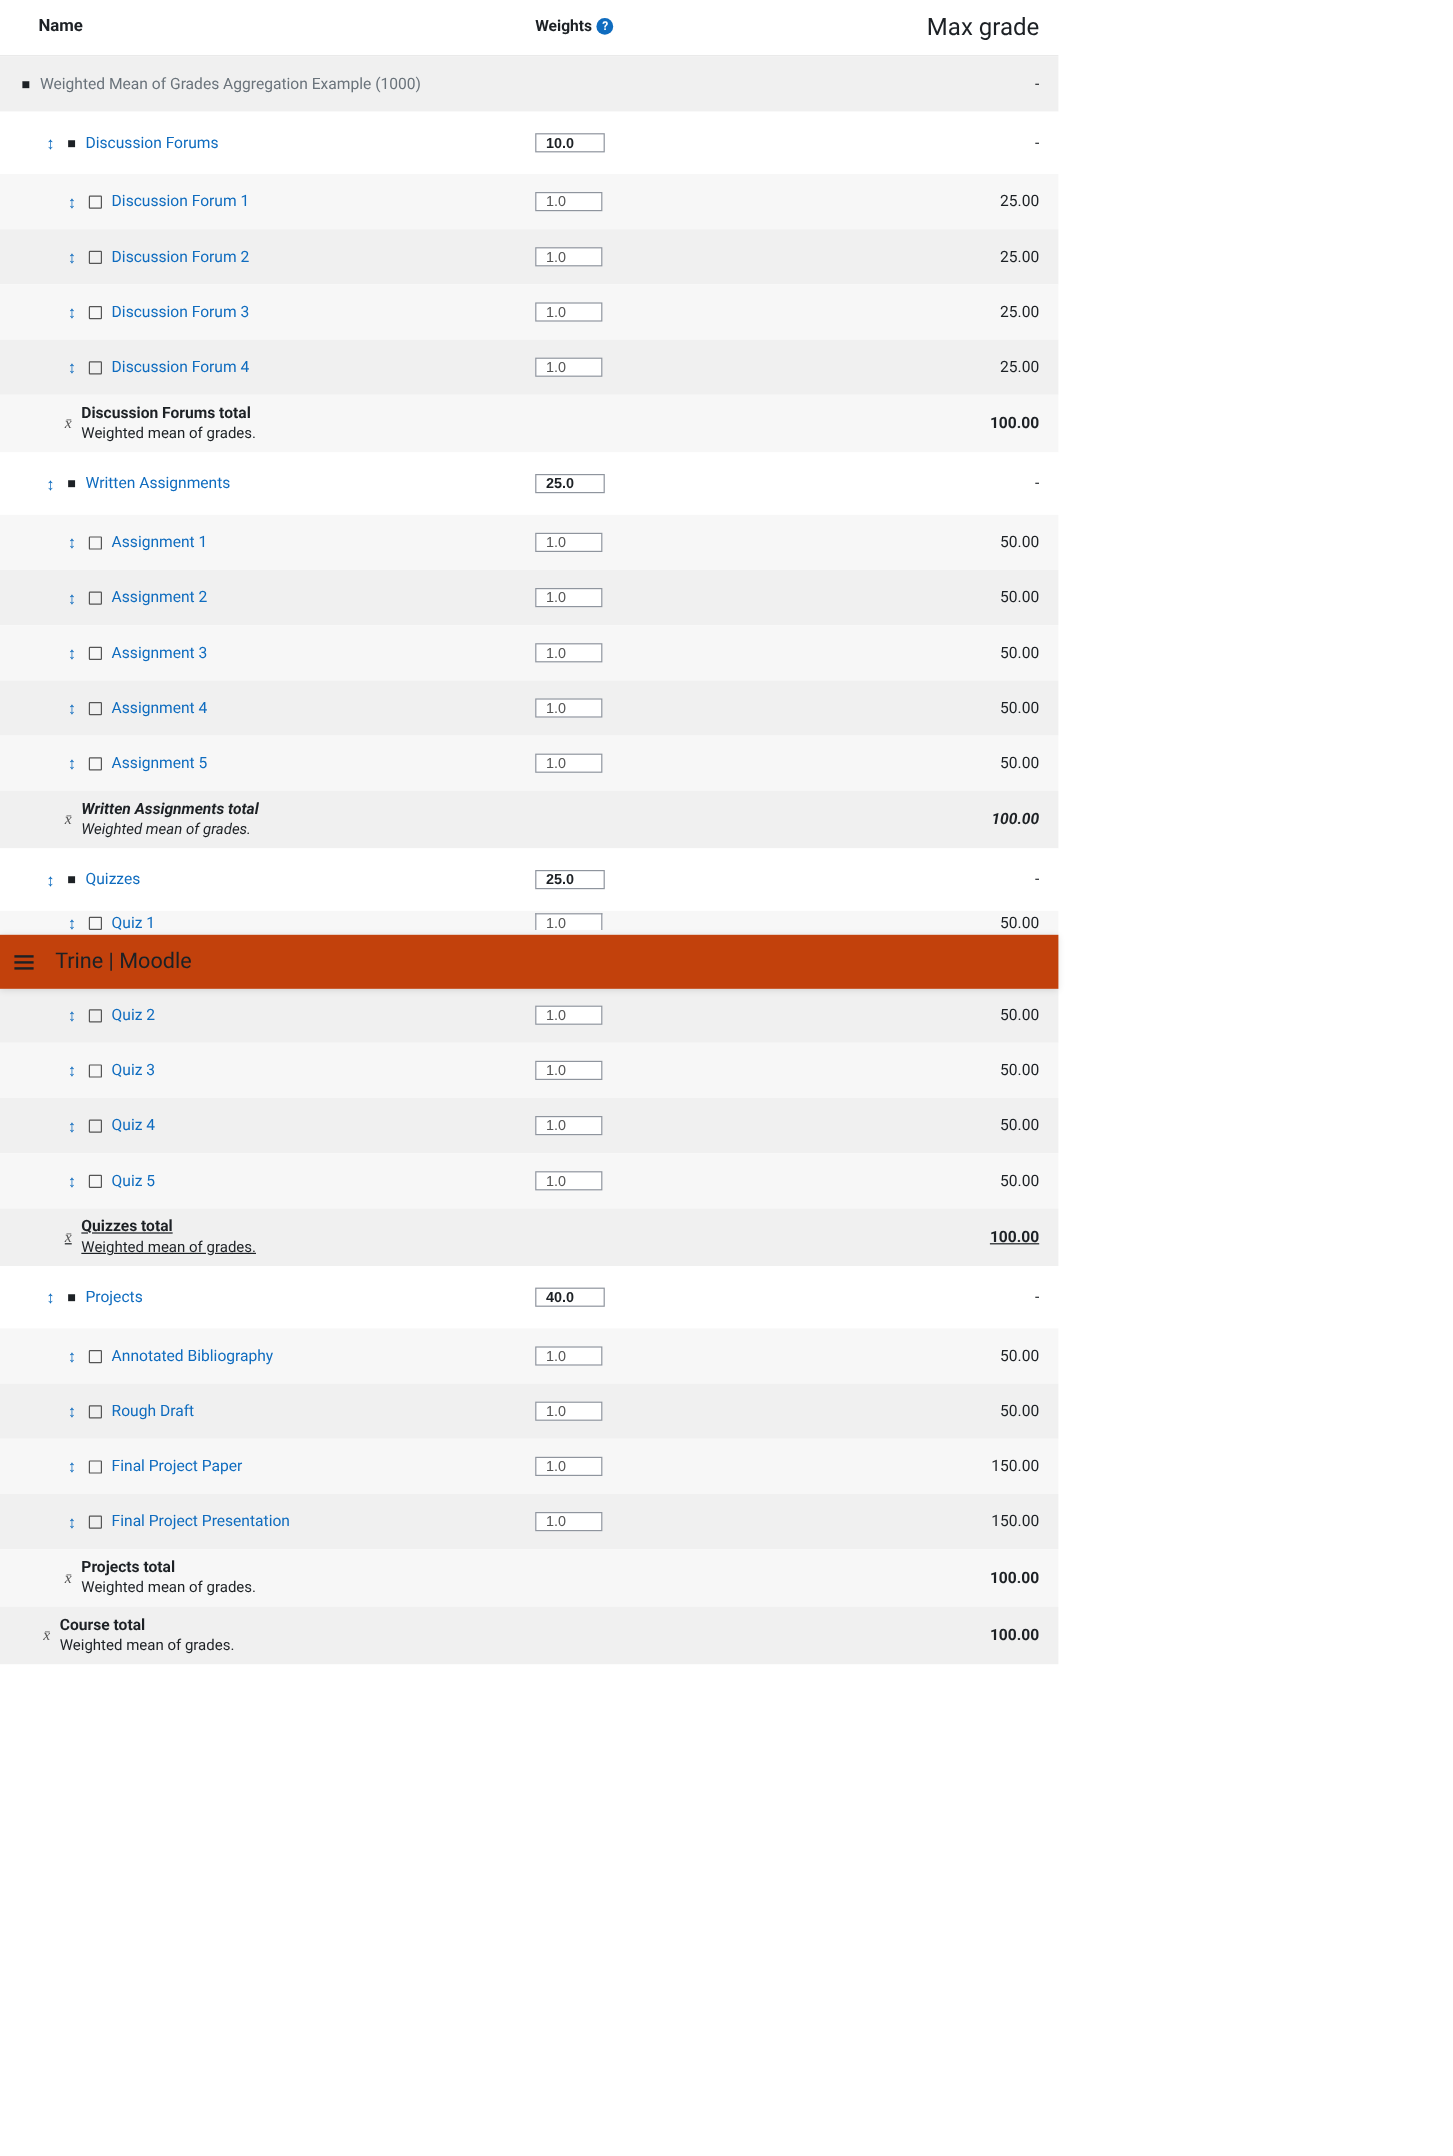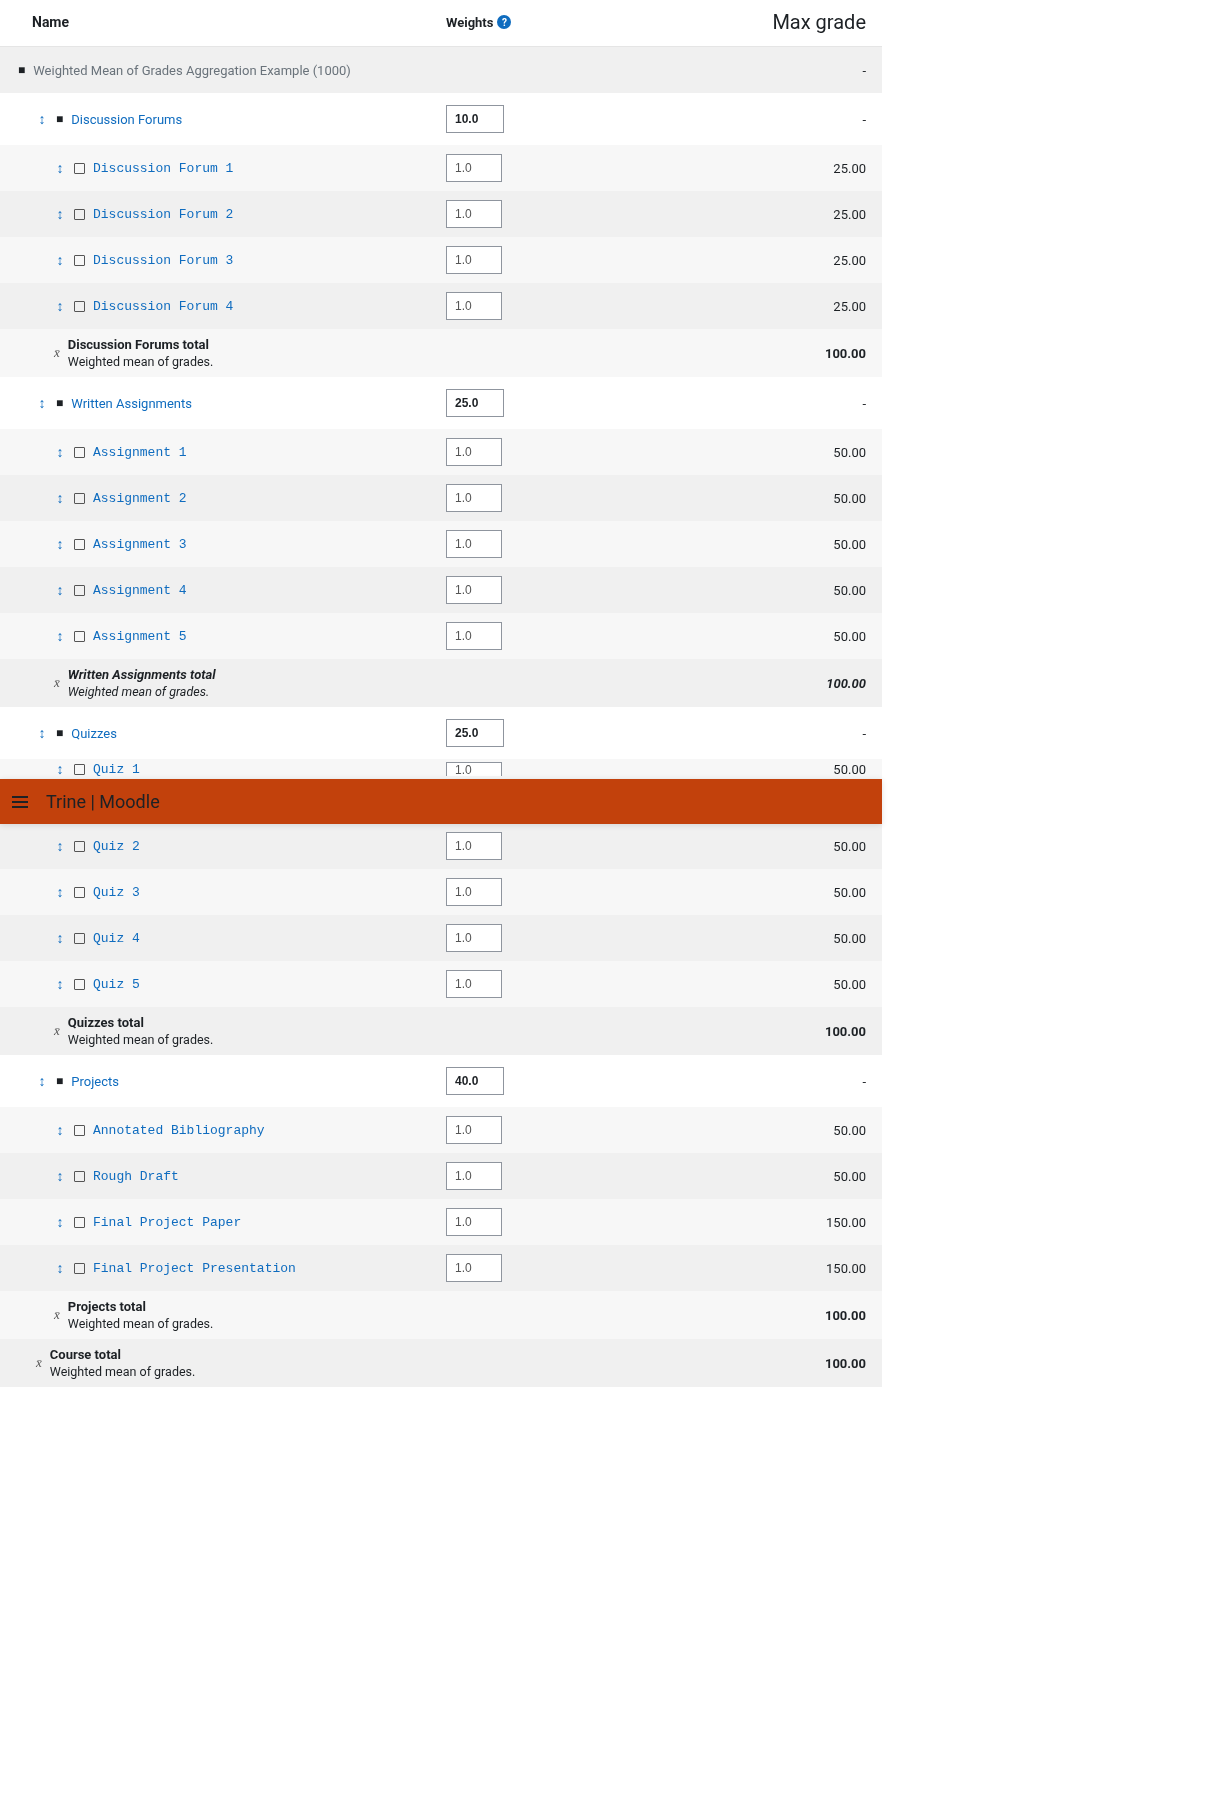--- a/index.html
+++ b/index.html
@@ -26,23 +26,23 @@
   .max-cell { width: 200px; text-align: right; font-size: 13px;}
   
   .move-icon { color: #0f6cbf; font-size: 14px; cursor: move; display:inline-block; width:12px; text-align:center;}
   .folder-icon { color: #1d2125; font-size: 12px; }
   .box-icon { display:inline-block; width:11px; height:11px; border:1.5px solid #555; border-radius:1px;}
   .sigma-icon { font-style: italic; font-family: serif; font-size: 13px; color:#555; position:relative;}
   .sigma-icon::before { content:"x̄"; }
   
   .cat-name { color: #0f6cbf; font-size: 13px; cursor: pointer; }
   .top-cat-name { color: #6a737b; font-size: 13px; }
-  .item-name { color: #0f6cbf; font-size: 13px; cursor: pointer; font-family: Liberation Mono, monospace; }
-  
-  .weight-input { width: 56px; height: 28px; border: 1px solid #8f959e; padding: 0 8px; font-size: 12px; color:#555;}
+  .item-name { color: #0f6cbf; font-size: 13px; cursor: pointer; }
+  
+  .weight-input { width: 56px; height: 16px; border: 1px solid #8f959e; padding: 0 8px; font-size: 12px; color:#555;}
   .weight-input.bold { font-weight: 700; width: 58px; color:#1d2125;}
   
   .total-block { display:flex; flex-direction:column; }
   .total-title { font-weight: 700; font-size: 13px; }
   .total-sub { font-size: 12.5px; color: #1d2125; margin-top: 2px;}
   .max-bold { font-weight: 700; }
   
   .sticky-bar { position: absolute; left:0; right:0; background:#c2410c; display:flex; align-items:center; padding: 12px 8px; gap: 14px; box-shadow: 0 1px 6px rgba(0,0,0,0.12); z-index:10;}
   .hamburger { display:flex; flex-direction:column; gap:3px; cursor:pointer; padding:4px;}
   .hamburger span { display:block; width:16px; height:2px; background:#1d2125;}
@@ -255,21 +255,21 @@
   </div>
   <div class="row mid indent-2">
     <div class="name-cell">
         <span class="move-icon">↕</span>
         <span class="box-icon"></span>
         <span class="item-name">Quiz 5</span>
       </div>
     <div class="weight-cell"><input class="weight-input" value="1.0" style=""></div>
     <div class="max-cell">50.00</div>
   </div>
-  <div class="row alt indent-2" style="min-height:48px;">
+  <div class="row alt indent-2" style="min-height:48px;text-decoration:underline;">
     <div class="name-cell">
       <span class="sigma-icon"></span>
       <div class="total-block">
         <span class="total-title">Quizzes total</span>
         <span class="total-sub">Weighted mean of grades.</span>
       </div>
     </div>
     <div class="weight-cell"></div>
     <div class="max-cell max-bold">100.00</div>
   </div>

